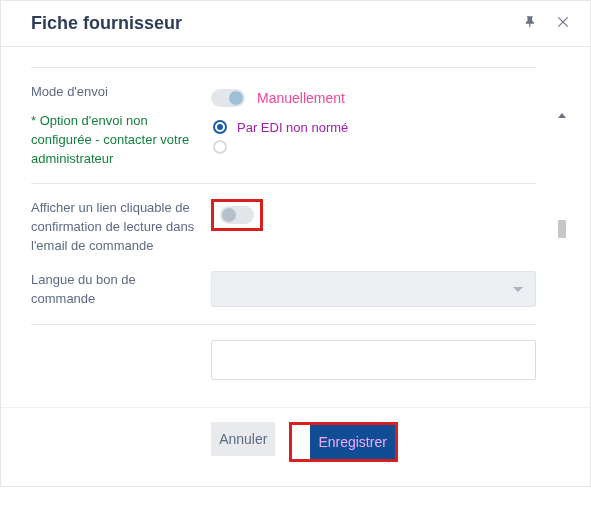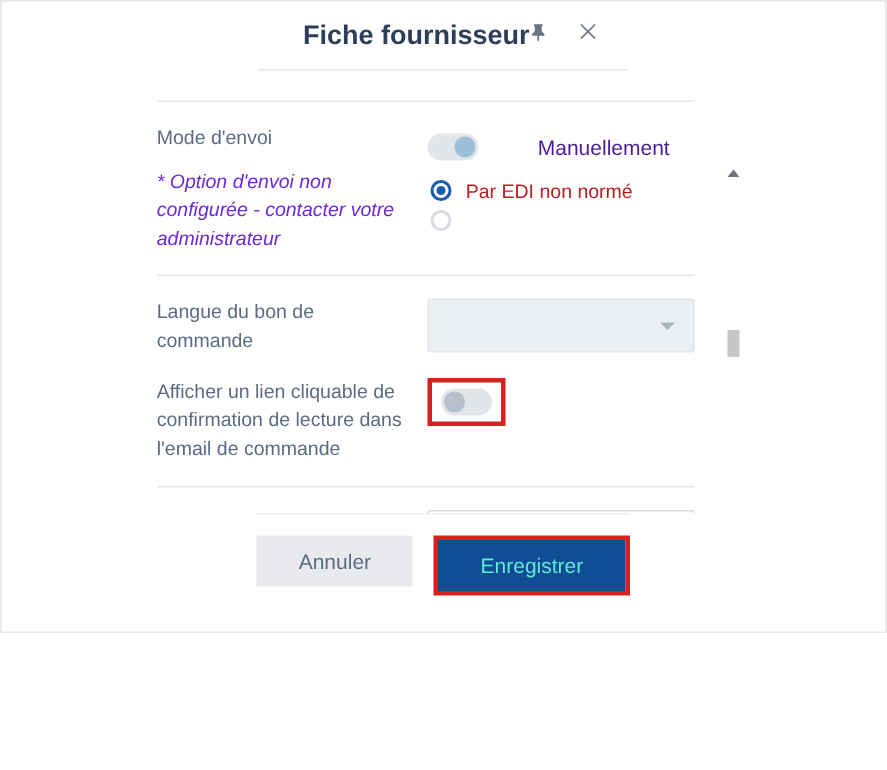--- a/index.html
+++ b/index.html
@@ -7,26 +7,25 @@
     font-family: "Segoe UI", Arial, sans-serif;
     background: #fff;
     width: 591px;
     height: 513px;
     overflow: hidden;
     color: #3a4a63;
     position: relative;
   }
   .modal {
     width: 591px;
-    height: 422px;
+    height: 487px;
     border: 1px solid #e6e6e6;
     position: relative;
     display: flex;
     flex-direction: column;
-    align-items: center;
   }
   .header {
     display: flex;
     align-items: center;
     padding: 12px 20px 12px 30px;
     border-bottom: 1px solid #e6e6e6;
     position: relative;
   }
   .header-title {
     font-size: 18px;
@@ -68,22 +67,21 @@
   .label-col {
     width: 180px;
     padding-right: 10px;
     font-size: 13px;
     color: #5c6b83;
     line-height: 1.45;
   }
   .label-main { margin-bottom: 10px; }
   .label-note {
     font-size: 13px;
-    color: #6d28d9;
-    font-style: italic;
+    color: #15803d;
   }
   .control-col {
     flex: 1;
   }
   .toggle-row {
     display: flex;
     align-items: center;
     gap: 12px;
     height: 30px;
   }
@@ -104,33 +102,32 @@
     background: #9dbfd8;
     border-radius: 50%;
   }
   .toggle.off .knob {
     left: 2px;
     right: auto;
     background: #b7c1cc;
   }
   .toggle-label {
     font-size: 14px;
-    color: #4c1d95;
-    margin-left: 28px;
+    color: #ec4899;
   }
   .radio-group {
     margin-top: 4px;
   }
   .radio-row {
     display: flex;
     align-items: center;
     gap: 10px;
     height: 20px;
     font-size: 13px;
-    color: #b91c1c;
+    color: #a21caf;
   }
   .radio {
     width: 14px;
     height: 14px;
     border: 2px solid #1a5ca8;
     border-radius: 50%;
     position: relative;
     flex-shrink: 0;
   }
   .radio.empty { border-color: #d7dce2; }
@@ -175,39 +172,40 @@
   }
   .footer {
     display: flex;
     justify-content: center;
     gap: 14px;
     padding: 14px 0 24px;
     border-top: 1px solid #f0f0f0;
   }
   .btn {
     height: 34px;
-    padding: 0 28px;
+    padding: 0 8px;
     font-size: 14px;
     border: none;
     cursor: pointer;
     display: inline-flex;
     align-items: center;
     justify-content: center;
+    margin-left: 18px;
   }
   .btn-cancel {
     background: #e8eaed;
     color: #5c6b83;
   }
   .btn-save-wrap {
     border: 3px solid #d92020;
     display: inline-flex;
   }
   .btn-save {
     background: #104d95;
-    color: #5eead4;
+    color: #f0abfc;
     height: 34px; 
   }
   
   .vscroll {
     position: absolute;
     right: 24px;
     top: 66px;
     width: 8px;
     height: 340px;
   }
@@ -276,37 +274,37 @@
             <div class="radio-row">
               <span class="radio empty"></span>
             </div>
           </div>
         </div>
       </div>
 
       <div class="section-divider"></div>
 
       <div class="row">
-        <div class="label-col">Langue du bon de commande</div>
-        <div class="control-col">
-          <div class="select-box"></div>
-        </div>
-      </div>
-
-      <div class="row">
         <div class="label-col">Afficher un lien cliquable de confirmation de lecture dans l'email de commande</div>
         <div class="control-col">
           <span class="highlight-box">
             <span class="toggle off">
                 <span class="knob"></span>
               </span>
           </span>
         </div>
       </div>
 
+      <div class="row">
+        <div class="label-col">Langue du bon de commande</div>
+        <div class="control-col">
+          <div class="select-box"></div>
+        </div>
+      </div>
+
       <div class="section-divider"></div>
 
       <div class="row">
         <div class="label-col"></div>
         <div class="control-col">
           <textarea class="textarea-box" style=""></textarea>
         </div>
       </div>
 
     </div>

